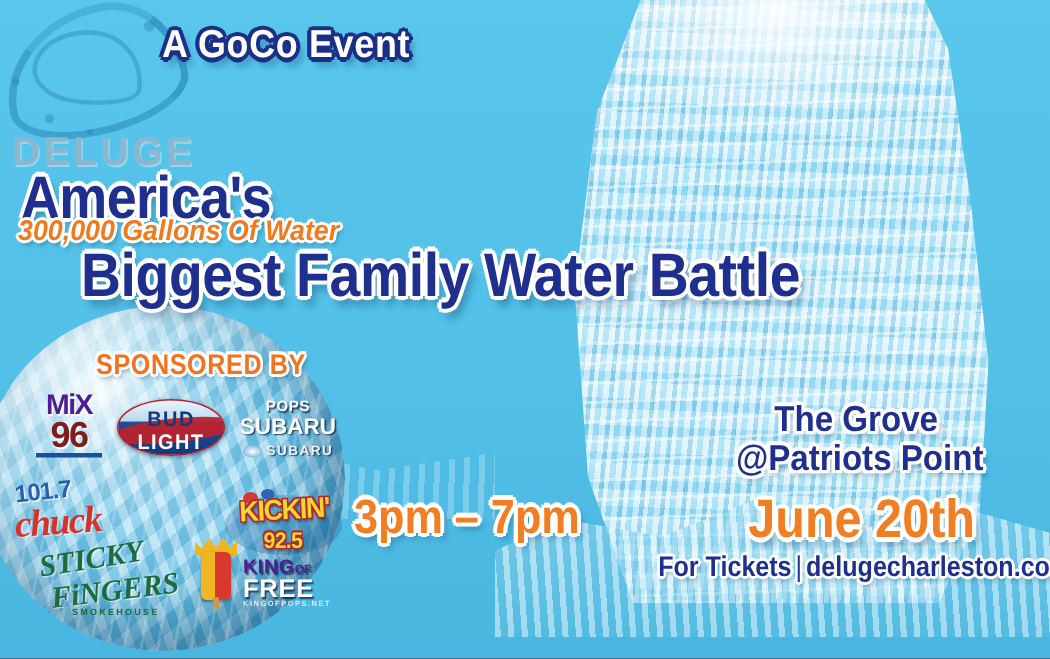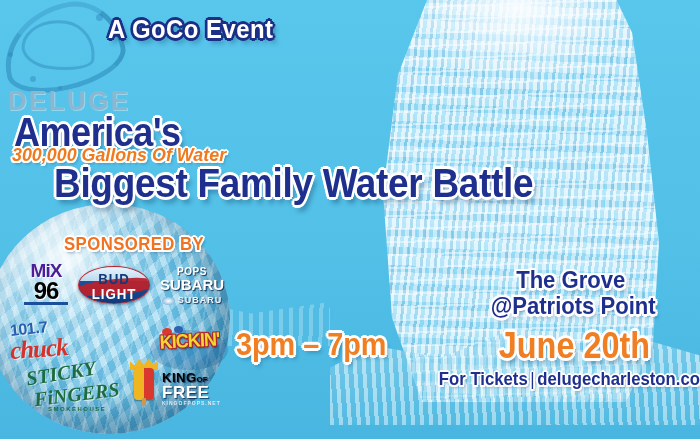--- a/index.html
+++ b/index.html
@@ -216,21 +216,21 @@
     transform:scaleX(.92);letter-spacing:.3px;
   }
 
   
   .logo{position:absolute;}
 
   
   .mix96{left:18px;top:262px;width:56px;height:42px;text-align:center;}
   .mix96 .m1{font:bold 19px "Liberation Sans",sans-serif;color:#4c1d95;letter-spacing:-1px;
     text-shadow:1px 1px 0 #fff;line-height:18px;}
-  .mix96 .m2{font:bold 24px "Liberation Sans",sans-serif;color:#000000;letter-spacing:-1px;
+  .mix96 .m2{font:bold 24px "Liberation Sans",sans-serif;color:#7f1d1d;letter-spacing:-1px;
     text-shadow:1px 1px 0 #fff;line-height:22px;}
   .mix96 .mbar{height:3px;background:#1a4f9c;margin:0 6px;}
 
   
   .bud{left:78px;top:266px;width:72px;height:38px;
     border-radius:50%;
     background:linear-gradient(180deg,#e8f4fd 0%,#bcd9f0 38%,#1d4f9a 40%,#0e3b7d 100%);
     border:1.5px solid #b9222c;
     box-shadow:0 1px 3px rgba(0,30,70,.5);
     overflow:hidden;}
@@ -292,21 +292,21 @@
     margin-left:22px;}
 
   
   .kop{left:128px;top:358px;width:108px;height:48px;}
   .kop .pop{position:absolute;left:6px;top:10px;width:20px;height:32px;border-radius:4px;
     background:linear-gradient(90deg,#f0b622 0%,#f0b622 48%,#d8382e 48%,#d8382e 100%);
     box-shadow:0 1px 2px rgba(0,0,0,.35);}
   .kop .stick{position:absolute;left:14px;top:40px;width:4px;height:8px;background:#c99a4d;border-radius:1px;}
   .kop .crown{position:absolute;left:2px;top:0px;width:28px;height:12px;background:#f0b622;
     clip-path:polygon(0% 100%,0% 30%,17% 62%,33% 8%,50% 58%,67% 4%,84% 58%,100% 26%,100% 100%);}
-  .kop .k1{position:absolute;left:34px;top:12px;font:bold 13px "Liberation Sans",sans-serif;color:#000000;
+  .kop .k1{position:absolute;left:34px;top:12px;font:bold 13px "Liberation Sans",sans-serif;color:#4c1d95;
     letter-spacing:.5px;text-shadow:1px 1px 1px rgba(0,25,60,.75);}
   .kop .kof{font:bold 8px "Liberation Sans",sans-serif;letter-spacing:0;}
   .kop .k2{position:absolute;left:34px;top:25px;font:bold 17px "Liberation Sans",sans-serif;color:#ffffff;
     letter-spacing:.5px;text-shadow:1px 1px 1px rgba(0,25,60,.75);}
   .kop .k3{position:absolute;left:34px;top:42px;font:bold 5px "Liberation Sans",sans-serif;color:#dceaf4;
     letter-spacing:1px;}
 </style>
 </head>
 <body>
 
@@ -356,20 +356,21 @@
 
   <div class="logo chuck">
     <div><span class="n">101.7</span></div>
     <div><span class="w">chuck</span></div>
   </div>
 
   <div class="logo kickin">
     <div class="kdot"></div>
     <div class="kdot2"></div>
     <div><span class="k1">KICKIN'</span></div>
+    <div><span class="k2">92.5</span></div>
   </div>
 
   <div class="logo sticky">
     <div><span class="s1">STICKY</span></div>
     <div><span class="s2">FiNGERS</span></div>
     <div class="s3">SMOKEHOUSE</div>
   </div>
 
   <div class="logo kop">
     <div class="crown"></div>

